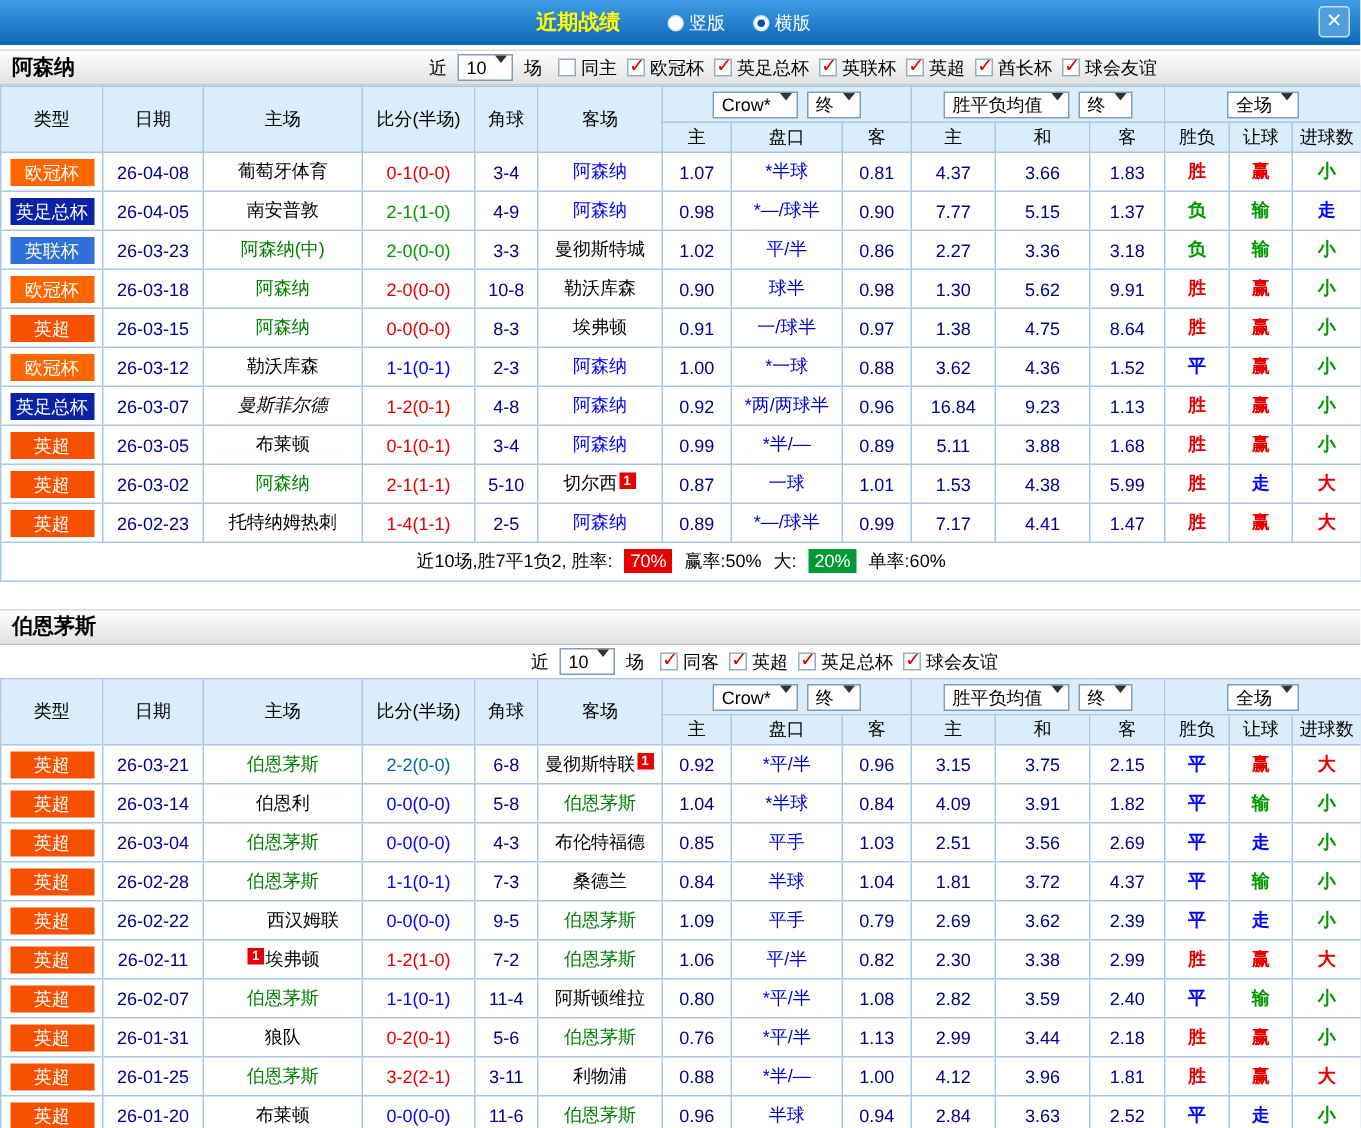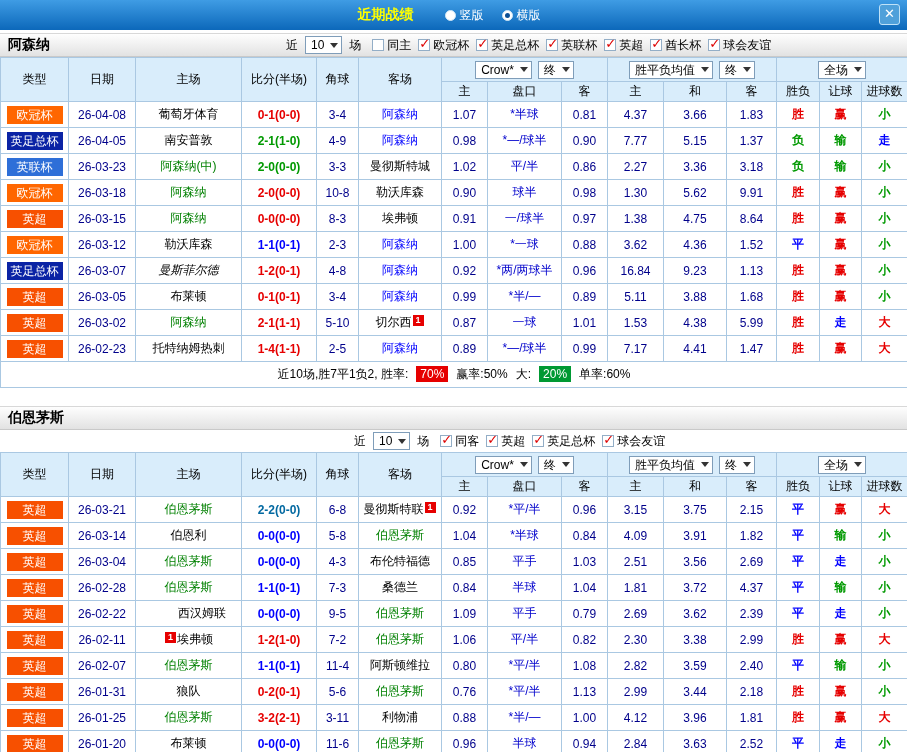--- a/index.html
+++ b/index.html
@@ -22,42 +22,42 @@
   .section + .section{margin-top:18px}
   .team-bar{height:24px;background:linear-gradient(#fefefe,#e2e2e2);
     border-top:1px solid #d8d8d8;border-bottom:1px solid #c9c9c9;
     display:flex;align-items:center;padding-left:8px}
   .team-name{font-weight:bold;font-size:14px}
   
   .filter-row{display:flex;align-items:center}
   .filter-row.in-bar{margin-left:232px}
   .filter-row.below{height:22px;margin-left:350px}
   .f-txt{margin:0 4px}
-  .sel-box{display:inline-flex;align-items:center;height:18px;border:1px solid #7f9db9;
+  .sel-box{display:inline-flex;align-items:flex-start;height:18px;border:1px solid #7f9db9;
     background:#fff;padding:0 3px 0 5px;margin:0 3px;cursor:pointer;vertical-align:middle;
     line-height:16px}
   .sel-box::after{content:"";width:0;height:0;border-left:4px solid transparent;
     border-right:4px solid transparent;border-top:5px solid #333;margin-left:6px}
   .cb{display:inline-flex;align-items:center;margin-left:7px;cursor:pointer}
   .cbx{width:12px;height:12px;border:1px solid #93aec7;background:#fff;display:inline-block;
     position:relative;margin-right:3px}
   .cbx.on::after{content:"✓";position:absolute;left:0;top:-3px;color:#dd0000;
     font-weight:bold;font-size:13px;line-height:13px}
   
   table.grid{border-collapse:collapse;table-layout:fixed;width:907px}
   .grid th,.grid td{border:1px solid #aac8e2;text-align:center;overflow:hidden;
     white-space:nowrap;padding:0;vertical-align:middle}
   .grid thead th{background:#d9edfb;font-weight:normal}
   .grid thead tr:nth-child(1) th{height:24px}
   .grid thead tr:nth-child(2) th{height:20px}
   .grid tbody td{height:26px}
   .badge{display:inline-block;min-width:56px;line-height:18px;color:#fff;padding:0 2px}
   .num{color:#00008b}
   .pk{color:#0000cc}
-  .score{font-weight:bold}
+  .score{font-weight:normal}
   .res{font-weight:bold}
   .rb{display:inline-block;width:11px;height:11px;line-height:11px;background:#e60000;
     color:#fff;font-size:9px;vertical-align:3px;margin:0 1px;text-align:center;font-weight:bold}
   .summary td{height:26px;background:#fff}
   .sum-part{margin:0 4px}
   .sum-badge{color:#fff;padding:1px 4px;margin:0 4px}
 </style>
 </head>
 <body>
 

